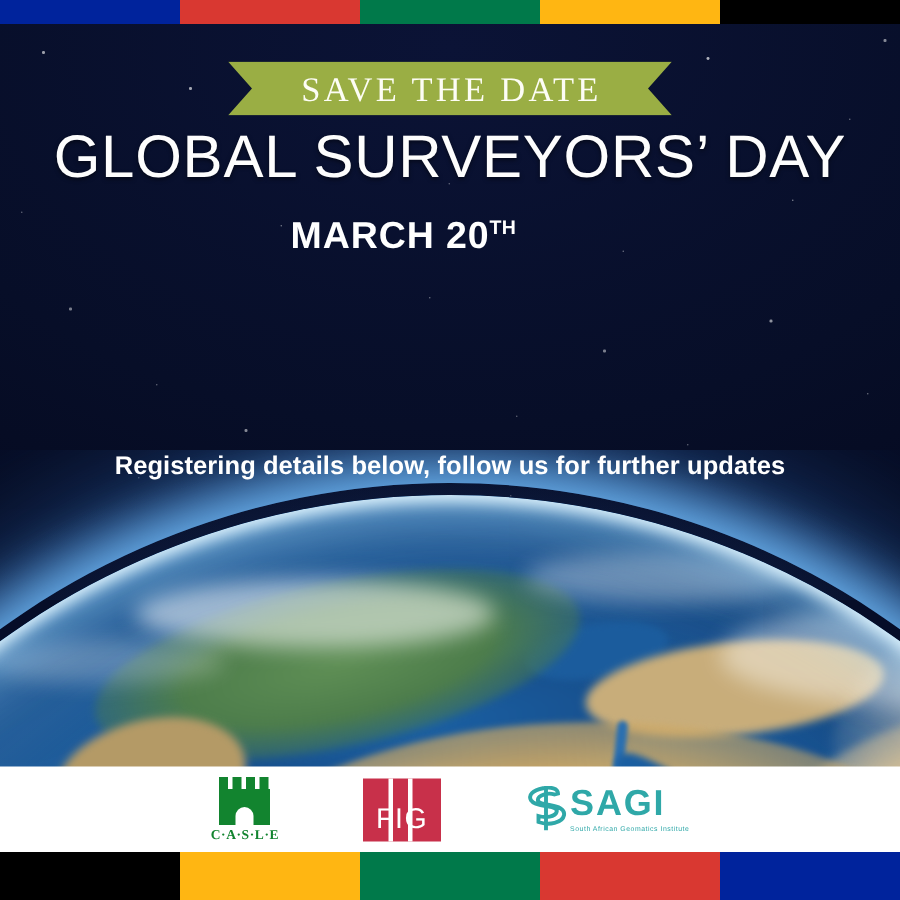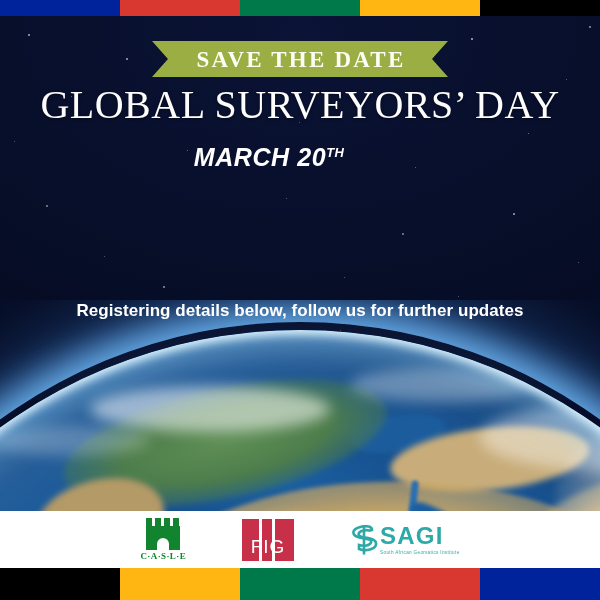--- a/index.html
+++ b/index.html
@@ -133,36 +133,36 @@
     clip-path: polygon(0 0, 100% 0, 100% 100%, 0 100%, 5.4% 50%);
     z-index:20;
     display:flex; align-items:center; justify-content:center;
   }
   .ribbon.r-shape {
     clip-path: polygon(0 0, 100% 0, 94.6% 50%, 100% 100%, 0 100%, 5.4% 50%);
   }
   .ribbon-text {
     font-family:"Liberation Serif", serif;
     color:#fdfdf5; font-size:23px; letter-spacing:2.2px;
-    font-weight:700; white-space:nowrap; line-height:1;
+    font-weight:400; white-space:nowrap; line-height:1;
     padding-left:2px;
   }
 
   
   .headline {
     position:absolute; left:0; top:84px; width:600px; text-align:center;
-    font-family:Liberation Serif, serif;
+    font-family:Liberation Sans, sans-serif;
     color:#fdfdfd; font-size:40px; letter-spacing:.5px; line-height:1.05;
     z-index:20; white-space:nowrap;
     text-shadow:0 1px 3px rgba(0,0,0,.5);
   }
   .datemark {
     position:absolute; left:0; top:143px; width:538px; text-align:center;
     color:#ffffff; font-size:25px; font-weight:bold; letter-spacing:.6px;
-    z-index:20; white-space:nowrap;font-style:italic;
+    z-index:20; white-space:nowrap;
   }
   .datemark sup { font-size:13px; vertical-align:super; letter-spacing:.3px; }
 
   .infoblock {
     position:absolute; left:0; top:182px; width:600px; text-align:center;
     z-index:20; color:#ffffff;
   }
   .infoblock .line {
     font-size:20.5px; font-weight:bold; line-height:1.47;
     letter-spacing:.1px; white-space:nowrap;
@@ -209,21 +209,21 @@
     content:""; position:absolute; left:11px; bottom:0;
     width:12px; height:12px; background:#ffffff;
     border-radius:6px 6px 0 0;
   }
   .casle-text {
     color:#12842f; font-family:"Liberation Serif", serif;
     font-size:9px; font-weight:bold; letter-spacing:.4px; line-height:1;
   }
 
   
-  .sagi { display:flex; align-items:flex-end; gap:2px; }
+  .sagi { display:flex; align-items:flex-start; gap:2px; }
   .sagi-mark { width:28px; height:30px; }
   .sagi-right { display:flex; flex-direction:column; }
   .sagi-word {
     color:#2fa8a8; font-size:24px; font-weight:bold;
     letter-spacing:1.2px; line-height:1;
   }
   .sagi-sub {
     color:#2fa8a8; font-size:4.6px; letter-spacing:.35px;
     line-height:1; margin-top:3px; white-space:nowrap;
   }

